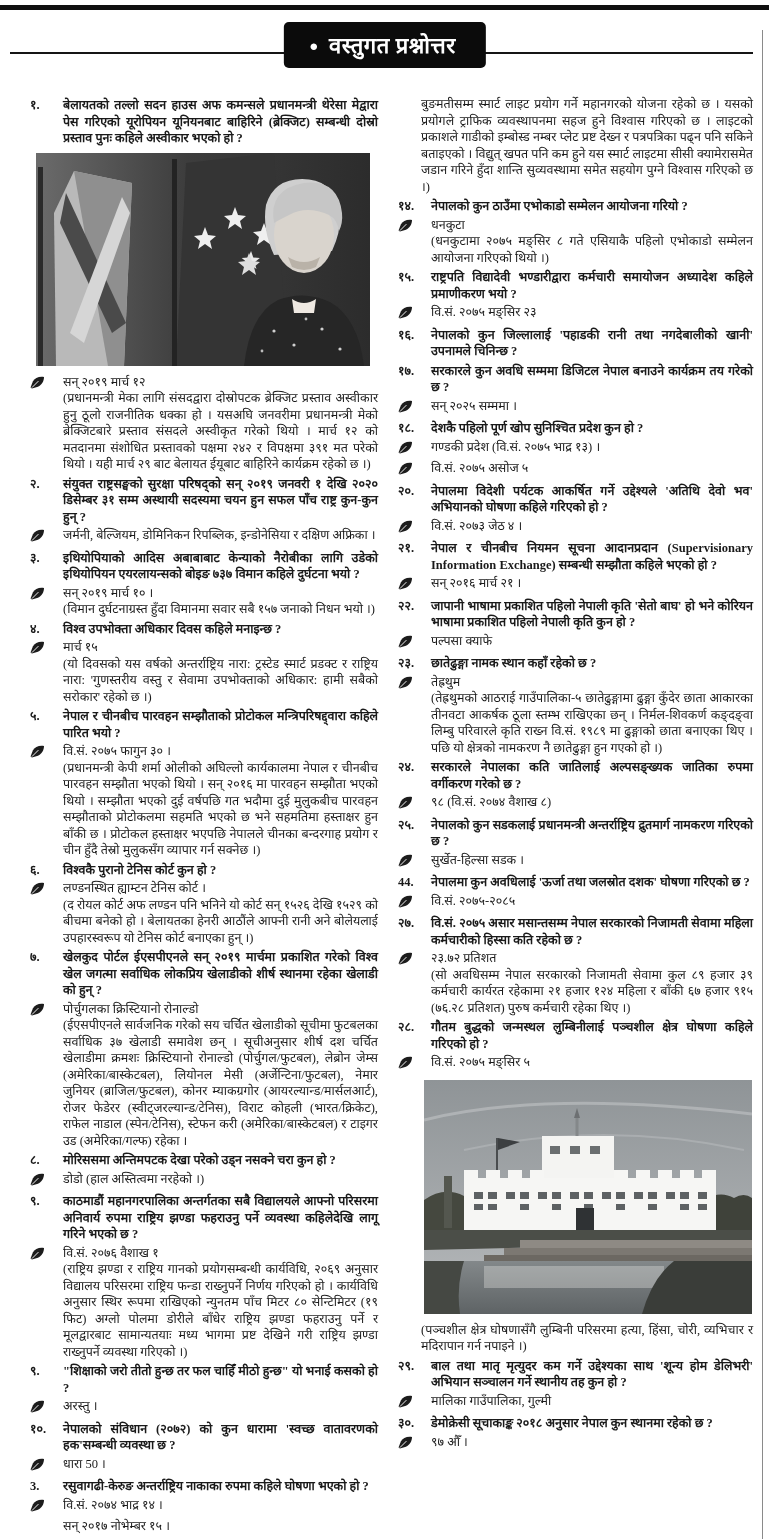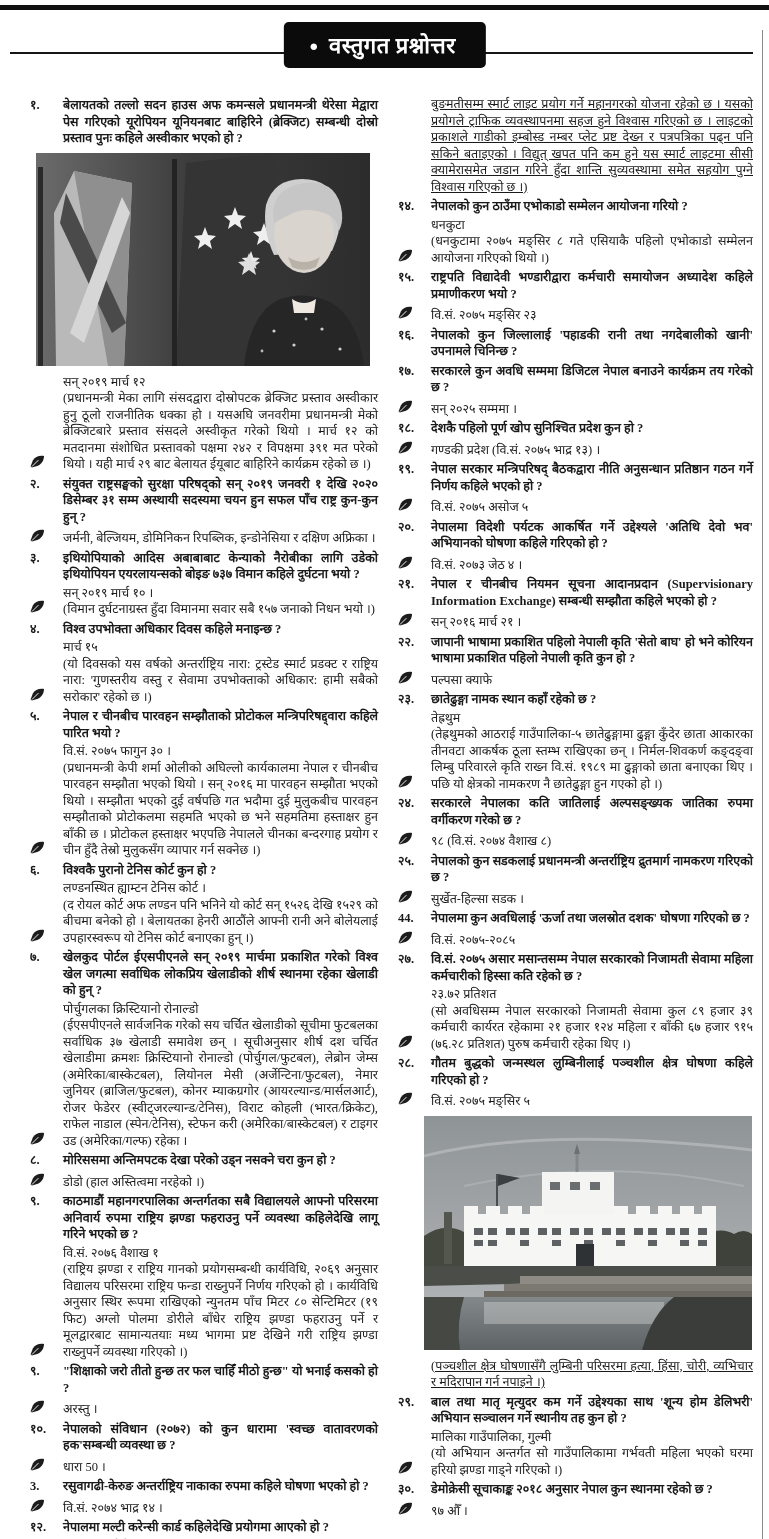--- a/index.html
+++ b/index.html
@@ -18,25 +18,25 @@
     font-size:22px;font-weight:bold;white-space:nowrap;letter-spacing:.5px;
   }
   .title-badge .bullet{font-size:15px;vertical-align:2px;margin-right:10px;}
   .cols{display:flex;gap:20px;padding:10px 16px 0 30px;}
   .col{font-size:12.5px;line-height:16.5px;text-align:justify;}
   .col-left{width:348px;flex:none;}
   .col-right{flex:1;min-width:0;}
   .q{display:flex;font-weight:bold;margin:3px 0 2px 0;}
   .q .num{width:33px;flex:none;font-weight:bold;}
   .q .qt{flex:1;text-align:justify;}
-  .a{display:flex;margin:2px 0;align-items:flex-end;}
+  .a{display:flex;margin:2px 0;}
   .a .mark{width:33px;flex:none;padding-top:2px;}
   .a .at{flex:1;text-align:justify;font-weight:normal;}
   .a .note{display:block;font-weight:normal;}
-  .p-cont{margin:2px 0 2px 33px;text-align:justify;text-decoration:underline;}
+  .p-cont{margin:2px 0 2px 23px;text-align:justify;}
   .photo{margin:6px 0 8px 6px;line-height:0;}
   .photo svg{display:block;}
   .photo-right{margin-left:26px;}
   .penicon{display:inline-block;}
 </style>
 </head>
 <body>
 
 <div class="top-rule"></div>
 <div class="right-rule"></div>
@@ -238,24 +238,20 @@
       </div>
       <div class="a">
         <span class="mark">
   <svg class="penicon" width="15" height="13" viewBox="0 0 16 14" xmlns="http://www.w3.org/2000/svg">
     <path d="M15 1 C10 0, 5 2, 3 6 L0.5 12.5 L2 13.5 L8.5 11.5 C12.5 9.5, 15 5.5, 15 1 Z" fill="#1c1c1c"></path>
     <line x1="2" y1="12.5" x2="9" y2="5.5" stroke="#ffffff" stroke-width="1"></line>
   </svg>
 </span>
         <span class="at"><span>वि.सं. २०७४ भाद्र १४ ।</span></span>
       </div>
-      <div class="q">
-        <span class="num">१२.</span>
-        <span class="qt">नेपालमा मल्टी करेन्सी कार्ड कहिलेदेखि प्रयोगमा आएको हो ?</span>
-      </div>
       <div class="a">
         <span class="mark">
   
 </span>
         <span class="at"><span>सन् २०१७ नोभेम्बर १५ ।</span></span>
       </div>
     </div>
   <div class="col col-right">
       <div class="p-cont">बुङमतीसम्म स्मार्ट लाइट प्रयोग गर्ने महानगरको योजना रहेको छ । यसको प्रयोगले ट्राफिक व्यवस्थापनमा सहज हुने विश्वास गरिएको छ । लाइटको प्रकाशले गाडीको इम्बोस्ड नम्बर प्लेट प्रष्ट देख्न र पत्रपत्रिका पढ्न पनि सकिने बताइएको । विद्युत् खपत पनि कम हुने यस स्मार्ट लाइटमा सीसी क्यामेरासमेत जडान गरिने हुँदा शान्ति सुव्यवस्थामा समेत सहयोग पुग्ने विश्वास गरिएको छ ।)</div>
       <div class="q">
@@ -306,24 +302,20 @@
         <span class="qt">देशकै पहिलो पूर्ण खोप सुनिश्चित प्रदेश कुन हो ?</span>
       </div>
       <div class="a">
         <span class="mark">
   <svg class="penicon" width="15" height="13" viewBox="0 0 16 14" xmlns="http://www.w3.org/2000/svg">
     <path d="M15 1 C10 0, 5 2, 3 6 L0.5 12.5 L2 13.5 L8.5 11.5 C12.5 9.5, 15 5.5, 15 1 Z" fill="#1c1c1c"></path>
     <line x1="2" y1="12.5" x2="9" y2="5.5" stroke="#ffffff" stroke-width="1"></line>
   </svg>
 </span>
         <span class="at"><span>गण्डकी प्रदेश (वि.सं. २०७५ भाद्र १३) ।</span></span>
-      </div>
-      <div class="q">
-        <span class="num">१९.</span>
-        <span class="qt">नेपाल सरकार मन्त्रिपरिषद् बैठकद्वारा नीति अनुसन्धान प्रतिष्ठान गठन गर्ने निर्णय कहिले भएको हो ?</span>
       </div>
       <div class="a">
         <span class="mark">
   <svg class="penicon" width="15" height="13" viewBox="0 0 16 14" xmlns="http://www.w3.org/2000/svg">
     <path d="M15 1 C10 0, 5 2, 3 6 L0.5 12.5 L2 13.5 L8.5 11.5 C12.5 9.5, 15 5.5, 15 1 Z" fill="#1c1c1c"></path>
     <line x1="2" y1="12.5" x2="9" y2="5.5" stroke="#ffffff" stroke-width="1"></line>
   </svg>
 </span>
         <span class="at"><span>वि.सं. २०७५ असोज ५</span></span>
       </div>
@@ -531,21 +523,21 @@
         <span class="num">२९.</span>
         <span class="qt">बाल तथा मातृ मृत्युदर कम गर्ने उद्देश्यका साथ 'शून्य होम डेलिभरी' अभियान सञ्चालन गर्ने स्थानीय तह कुन हो ?</span>
       </div>
       <div class="a">
         <span class="mark">
   <svg class="penicon" width="15" height="13" viewBox="0 0 16 14" xmlns="http://www.w3.org/2000/svg">
     <path d="M15 1 C10 0, 5 2, 3 6 L0.5 12.5 L2 13.5 L8.5 11.5 C12.5 9.5, 15 5.5, 15 1 Z" fill="#1c1c1c"></path>
     <line x1="2" y1="12.5" x2="9" y2="5.5" stroke="#ffffff" stroke-width="1"></line>
   </svg>
 </span>
-        <span class="at"><span>मालिका गाउँपालिका, गुल्मी</span><span class="note">(यो अभियान अन्तर्गत सो गाउँपालिकामा गर्भवती महिला भएको घरमा हरियो झण्डा गाड्ने गरिएको ।)</span></span>
+        <span class="at"><span>मालिका गाउँपालिका, गुल्मी</span></span>
       </div>
       <div class="q">
         <span class="num">३०.</span>
         <span class="qt">डेमोक्रेसी सूचाकाङ्क २०१८ अनुसार नेपाल कुन स्थानमा रहेको छ ?</span>
       </div>
       <div class="a">
         <span class="mark">
   <svg class="penicon" width="15" height="13" viewBox="0 0 16 14" xmlns="http://www.w3.org/2000/svg">
     <path d="M15 1 C10 0, 5 2, 3 6 L0.5 12.5 L2 13.5 L8.5 11.5 C12.5 9.5, 15 5.5, 15 1 Z" fill="#1c1c1c"></path>
     <line x1="2" y1="12.5" x2="9" y2="5.5" stroke="#ffffff" stroke-width="1"></line>

